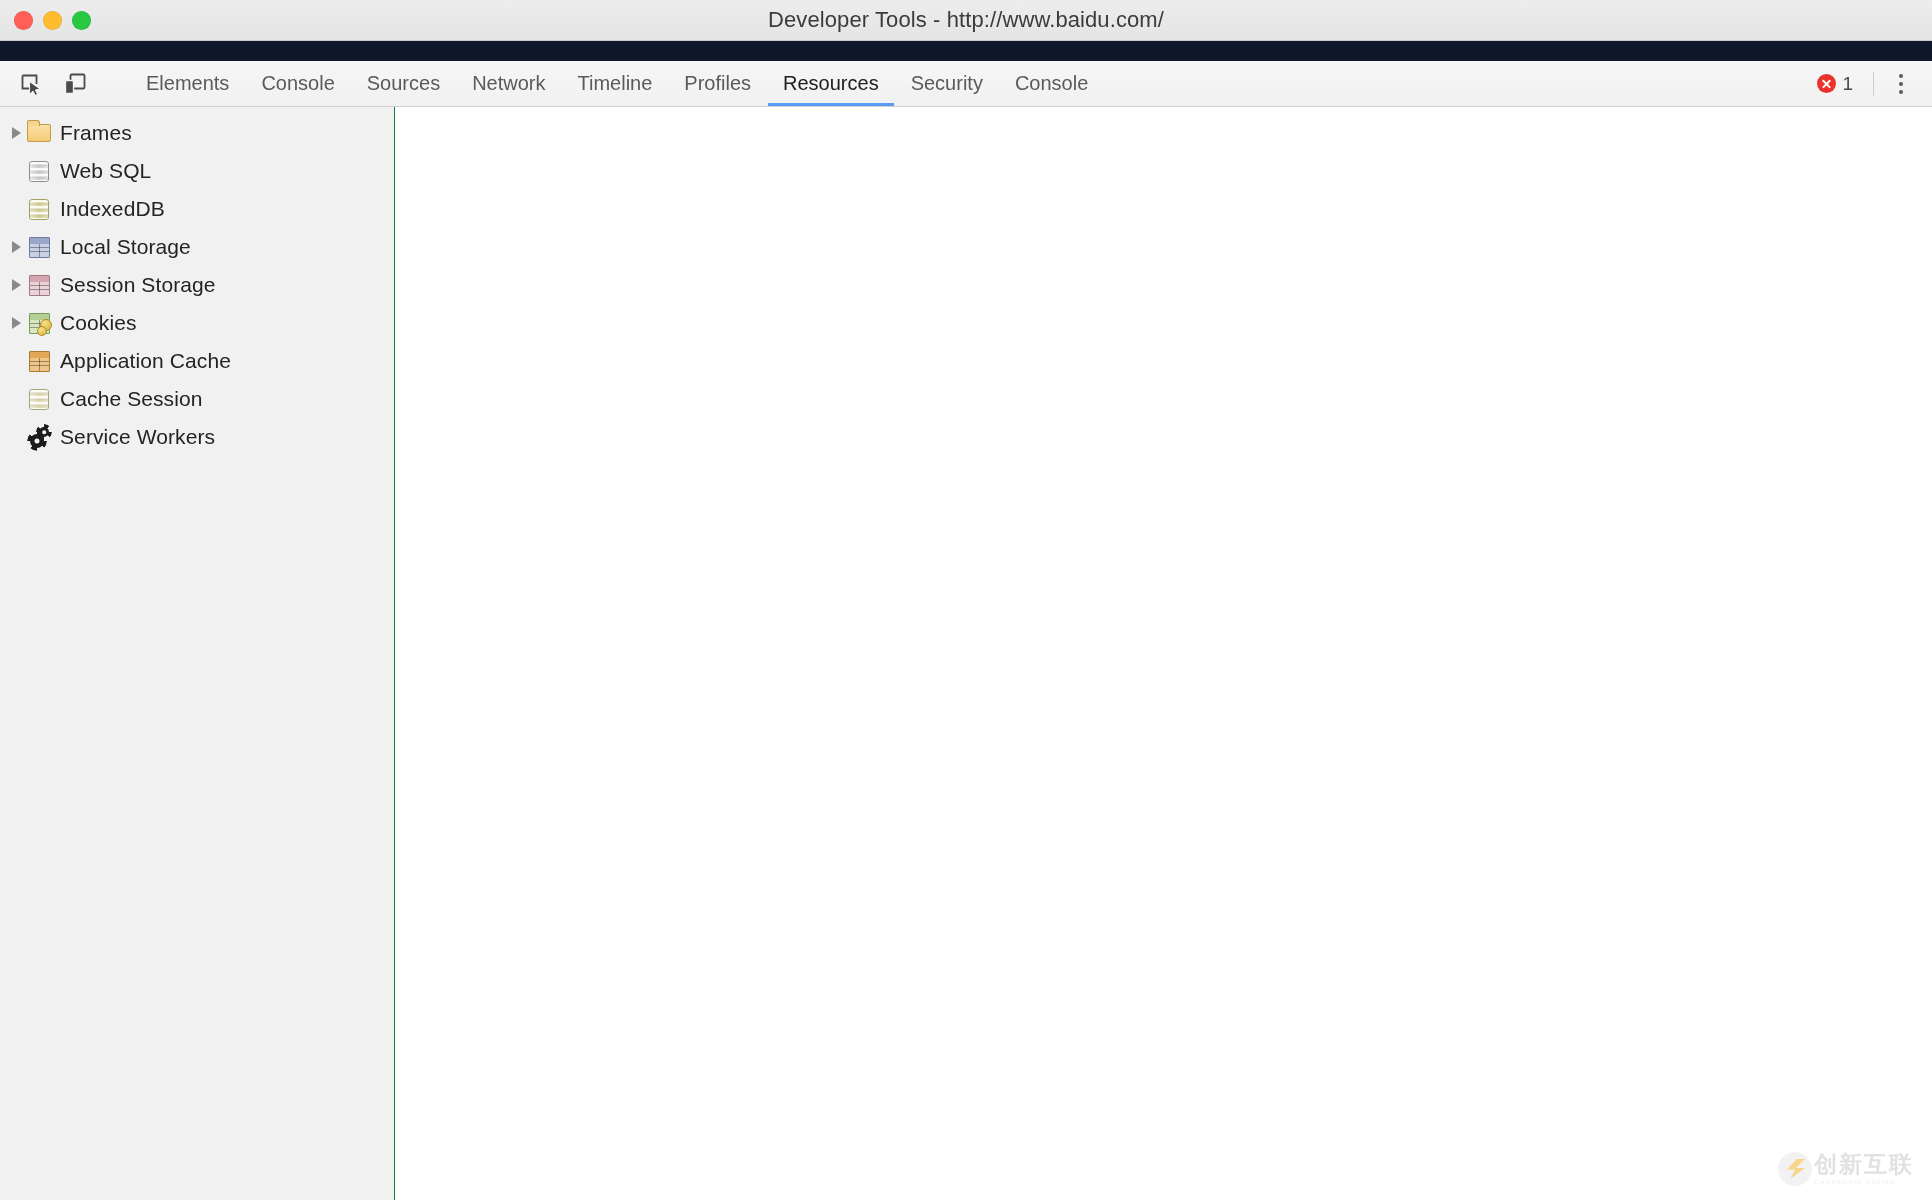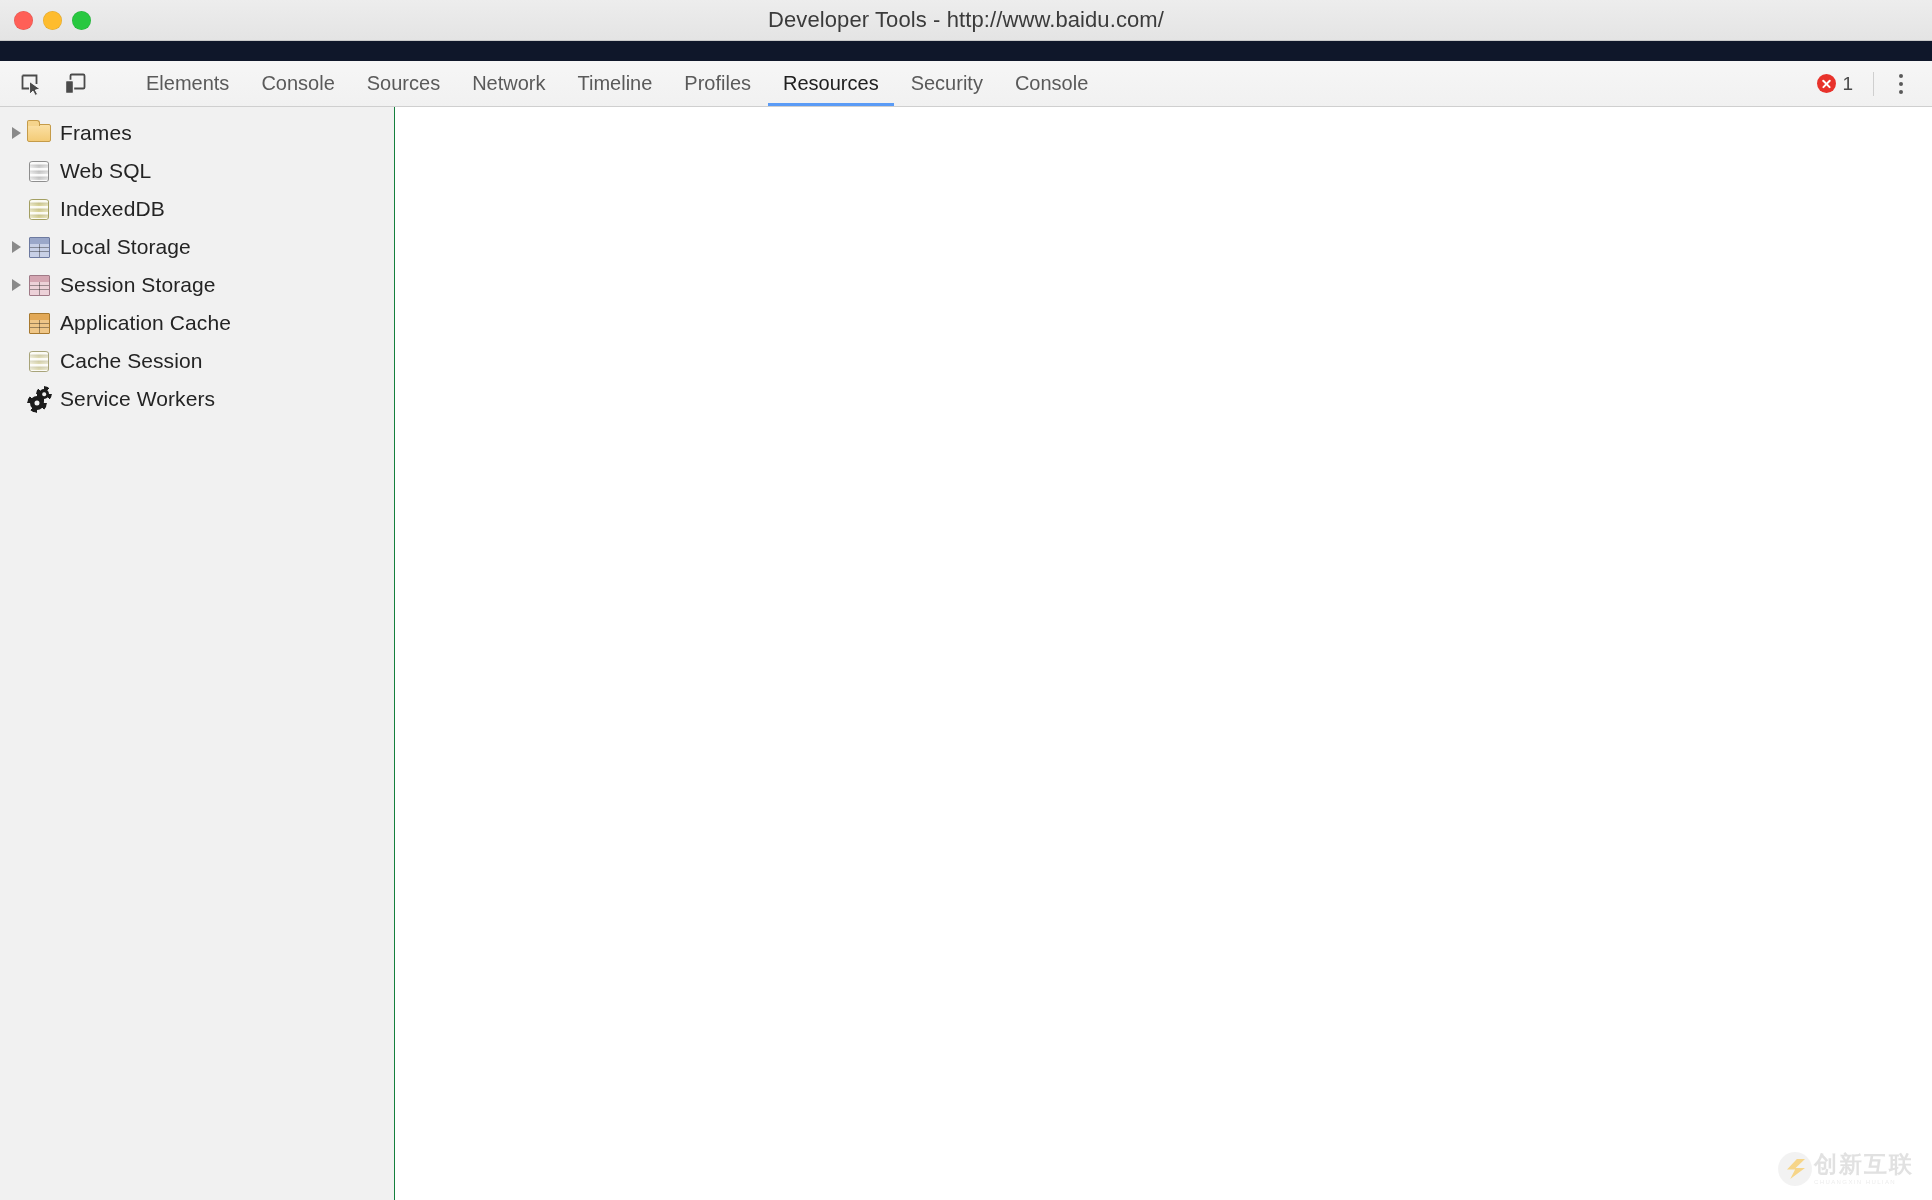--- a/index.html
+++ b/index.html
@@ -509,20 +509,32 @@
         <span class="twisty has"></span>
         <span class="tree-icon">
           <span class="grid pink">
               <span class="g-head"></span>
               <span class="g-body"></span>
             </span>
         </span>
         <span class="tree-label">Session Storage</span>
       </div>
 
+      <div class="tree-item">
+        <span class="twisty has"></span>
+        <span class="tree-icon">
+          <span class="grid green">
+              <span class="g-head"></span>
+              <span class="g-body"></span>
+            </span>
+          <span class="cookie-blob c1"></span>
+          <span class="cookie-blob c2"></span>
+        </span>
+        <span class="tree-label">Cookies</span>
+      </div>
 
       <div class="tree-item">
         <span class="twisty"></span>
         <span class="tree-icon">
           <span class="grid orange">
               <span class="g-head"></span>
               <span class="g-body"></span>
             </span>
         </span>
         <span class="tree-label">Application Cache</span>

